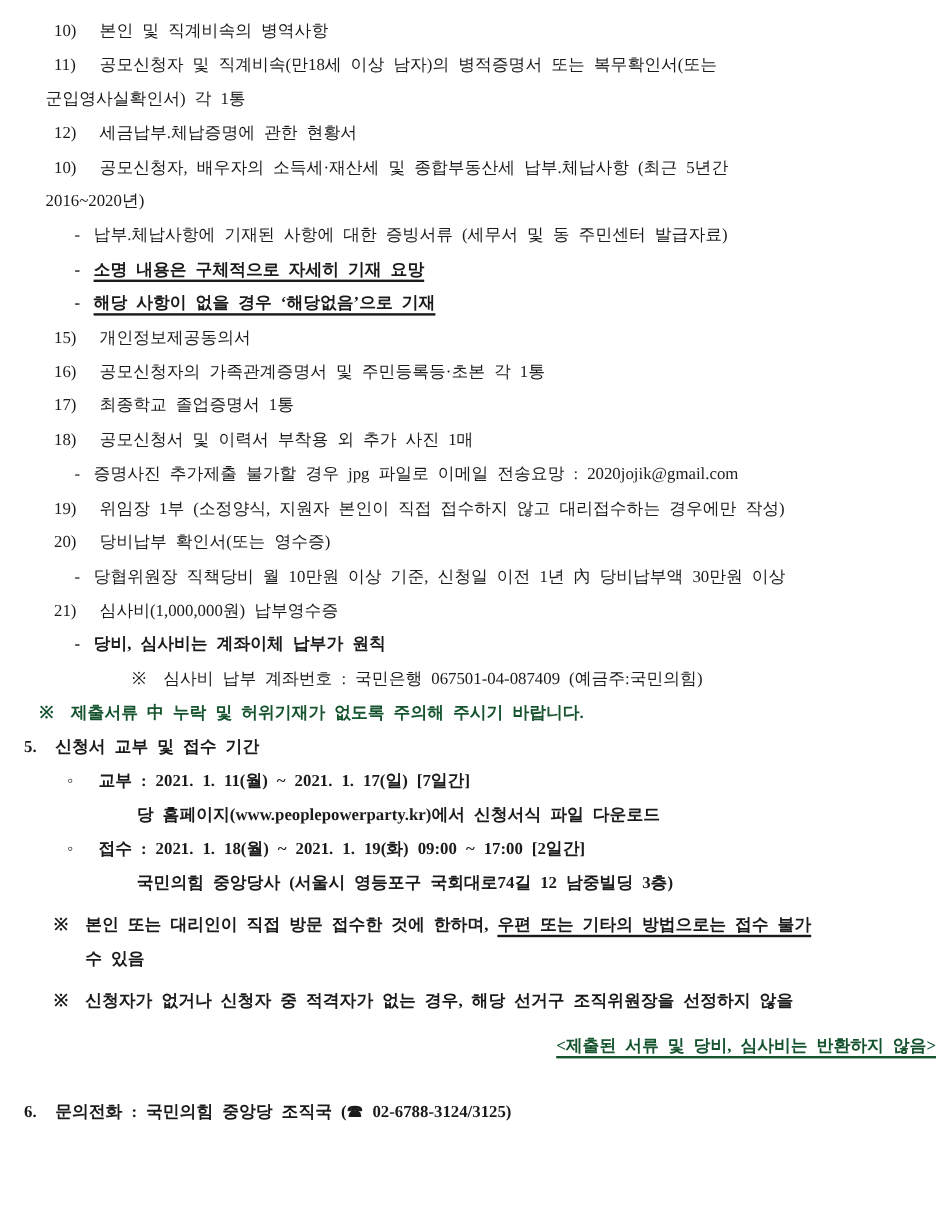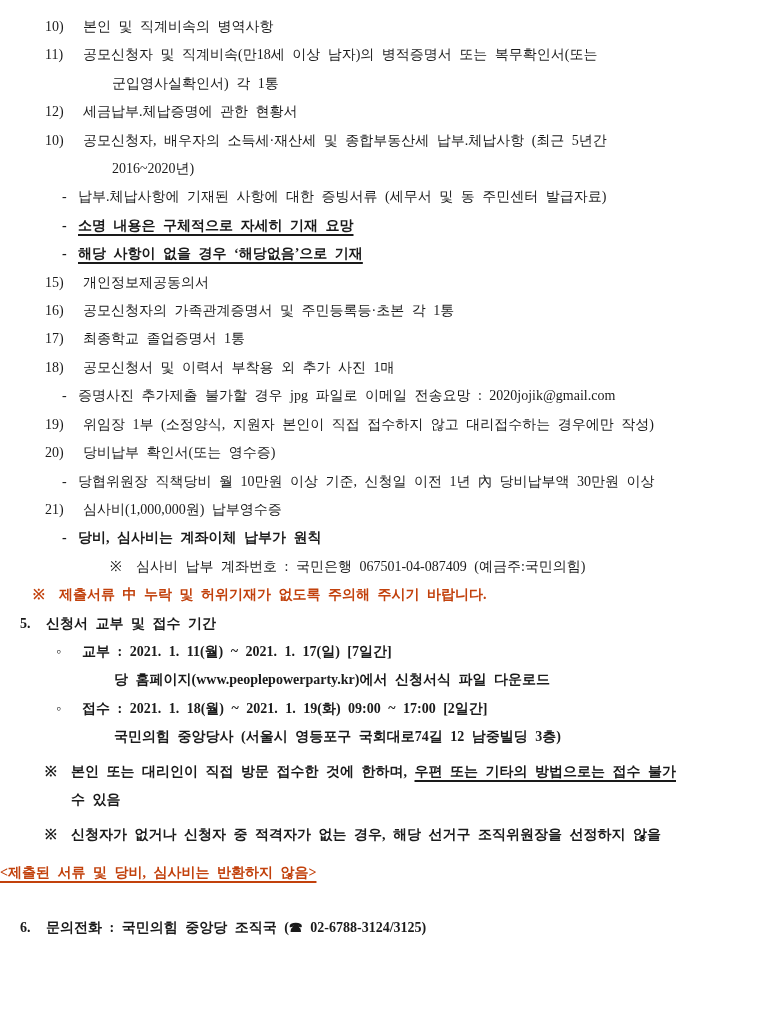--- a/index.html
+++ b/index.html
@@ -12,26 +12,26 @@
   }
   .doc {
     padding-top: 13px;
     font-size: 14px;
     line-height: 28.4px;
     word-spacing: 4px;
   }
   .line { white-space: nowrap; }
   .b { font-weight: bold; }
   .u { text-decoration: underline; text-underline-offset: 4px; text-decoration-thickness: 1.5px; }
-  .red { color: #c2410c; }
-  .center { text-align: left; }
+  .red { color: #14532d; }
+  .center { text-align: right; }
 
   
   .ind-item    { padding-left: 45px; }
-  .ind-cont    { padding-left: 112px; }
+  .ind-cont    { padding-left: 38px; }
   .ind-dash    { padding-left: 62px; }
   .ind-note    { padding-left: 110px; }
   .ind-rednote { padding-left: 33px; }
   .ind-sec     { padding-left: 4px; margin-left: 16px; }
   .ind-circ    { padding-left: 56px; }
   .ind-seccont { padding-left: 114px; }
   .ind-secnote { padding-left: 45px; }
   .ind-wrap    { padding-left: 71px; }
 
   

